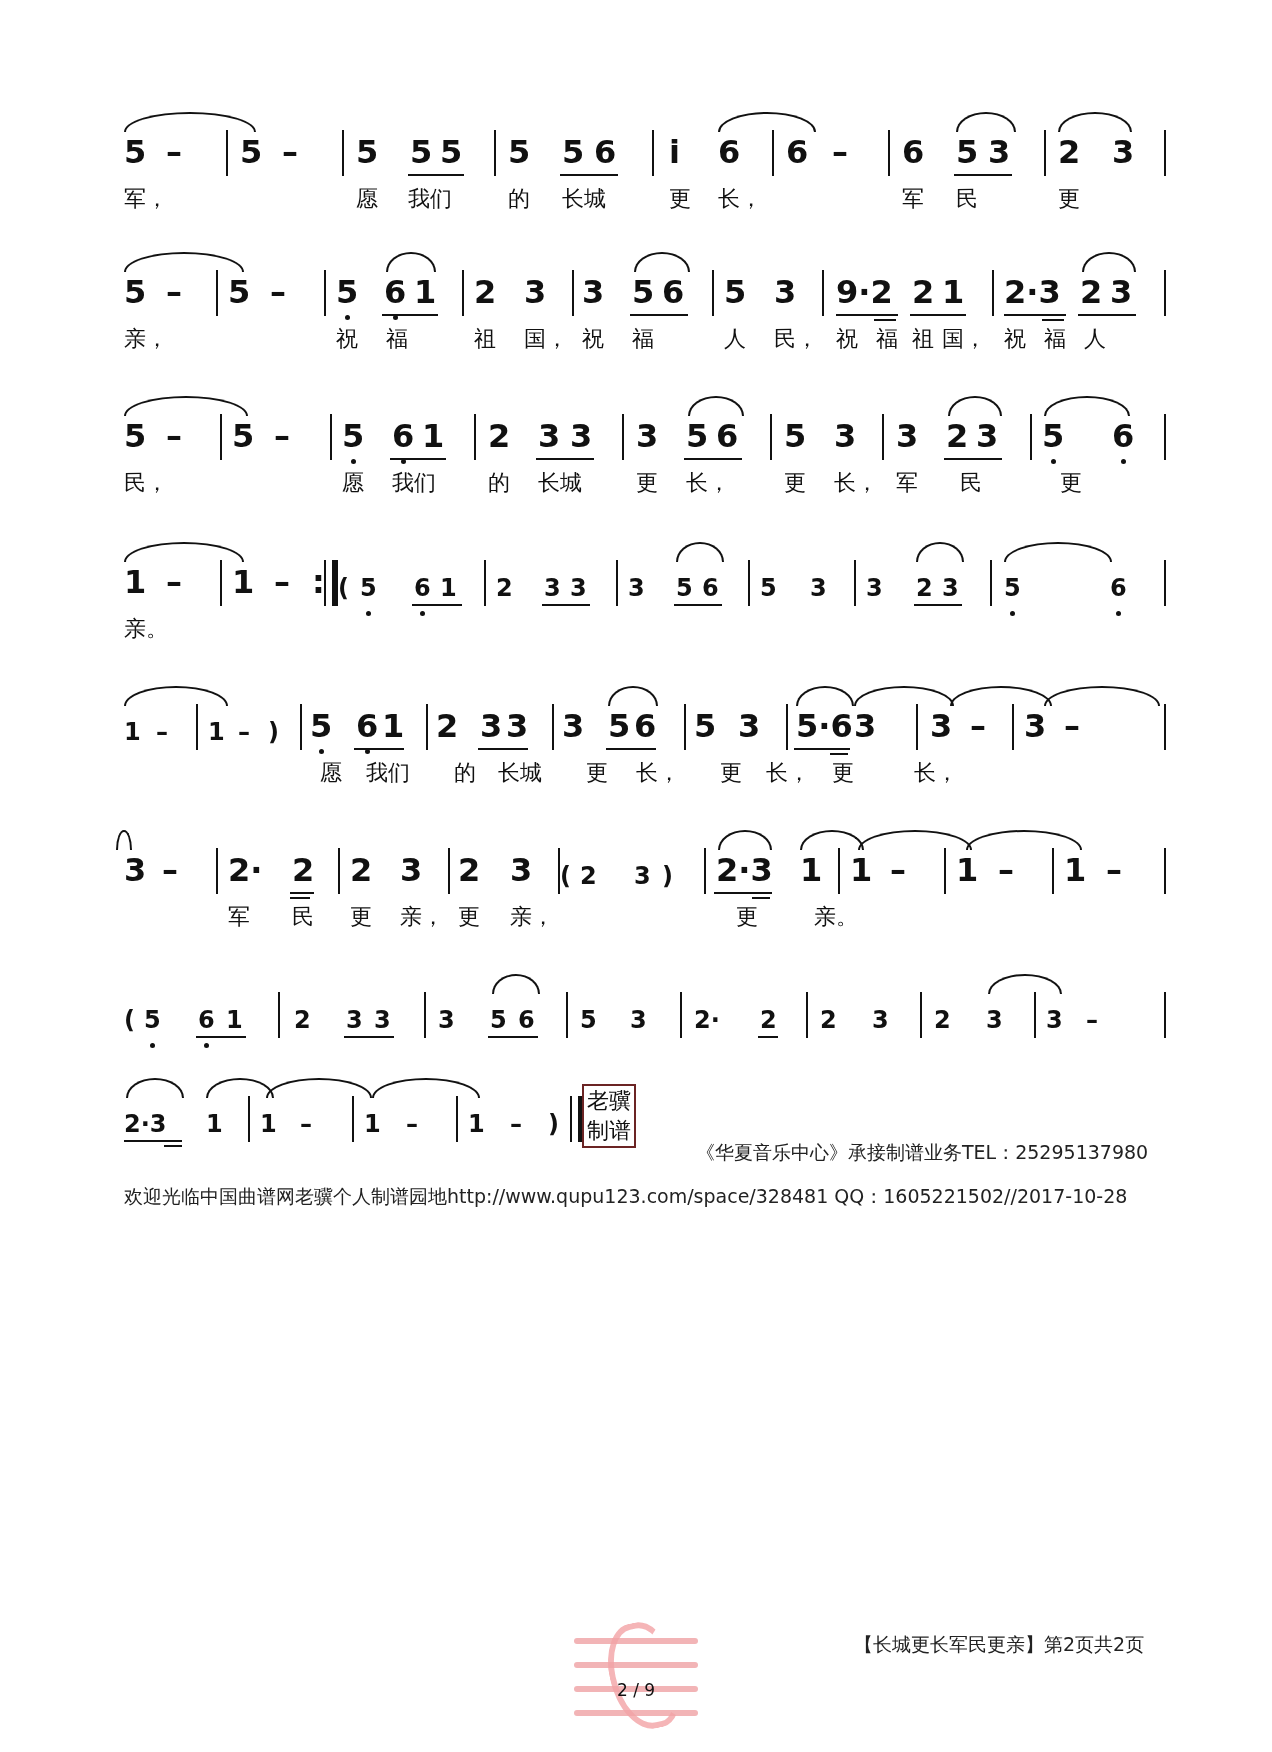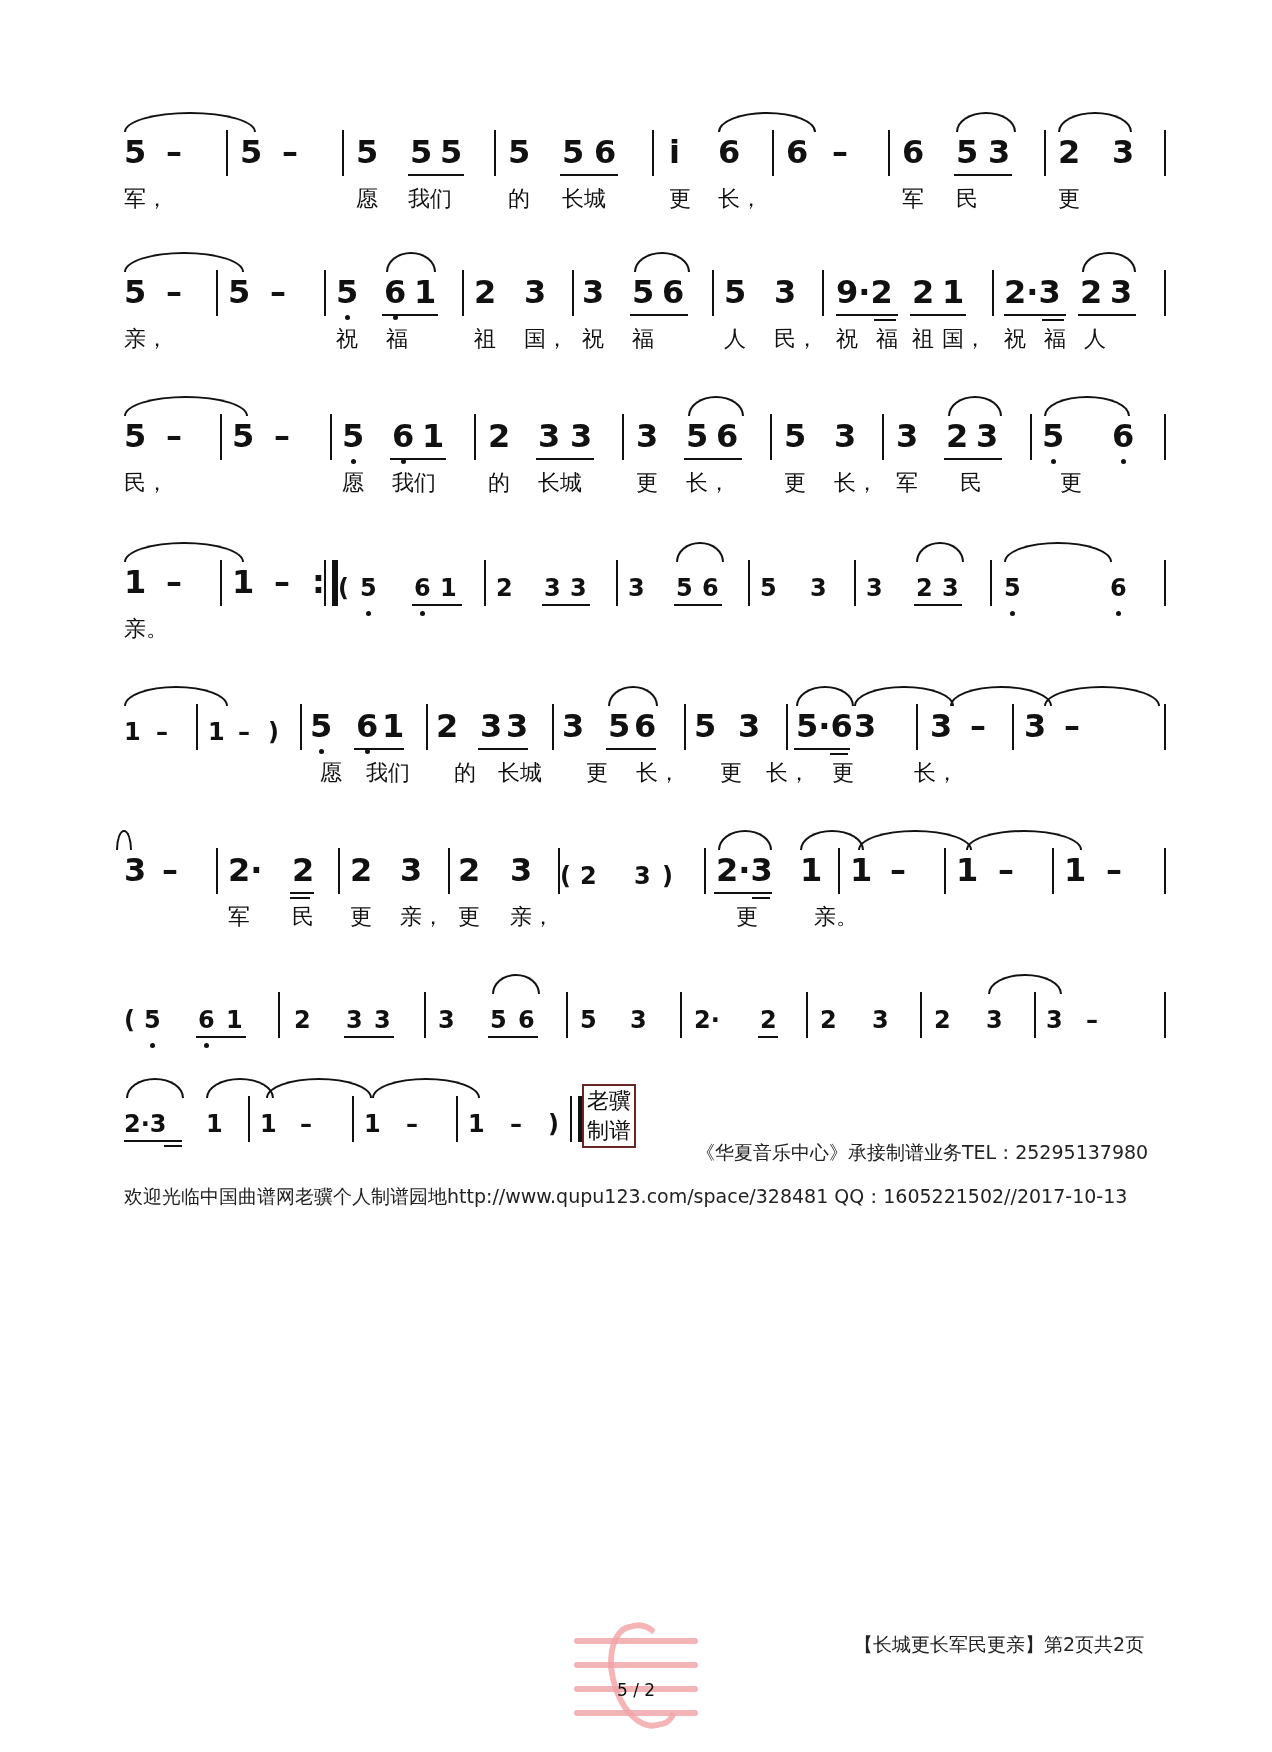--- a/index.html
+++ b/index.html
@@ -421,24 +421,24 @@
       <div class="lyrics"></div>
     </div>
   </div>
 
 <div class="stamp" style="left:582px; top:1084px;">
   <div>老骥</div>
   <div>制谱</div>
 </div>
 
 <div class="credit" style="left:696px; top:1140px;">《华夏音乐中心》承接制谱业务TEL：25295137980</div>
-<div class="credit" style="left:124px; top:1184px; font-size:19px;">欢迎光临中国曲谱网老骥个人制谱园地http://www.qupu123.com/space/328481 QQ：1605221502//2017-10-13</div>
+<div class="credit" style="left:124px; top:1184px; font-size:19px;">欢迎光临中国曲谱网老骥个人制谱园地http://www.qupu123.com/space/328481 QQ：1605221502//2017-10-28</div>
 
 <div class="credit" style="left:854px; top:1632px; font-size:19px;">【长城更长军民更亲】第2页共2页</div>
 
 <div class="logo">
   <div class="line" style="top:20px;"></div>
   <div class="line" style="top:44px;"></div>
   <div class="line" style="top:68px;"></div>
   <div class="line" style="top:92px;"></div>
   <div class="swirl"></div>
-  <div class="pg">5 / 2</div>
+  <div class="pg">2 / 9</div>
 </div>
 
 </body></html>

